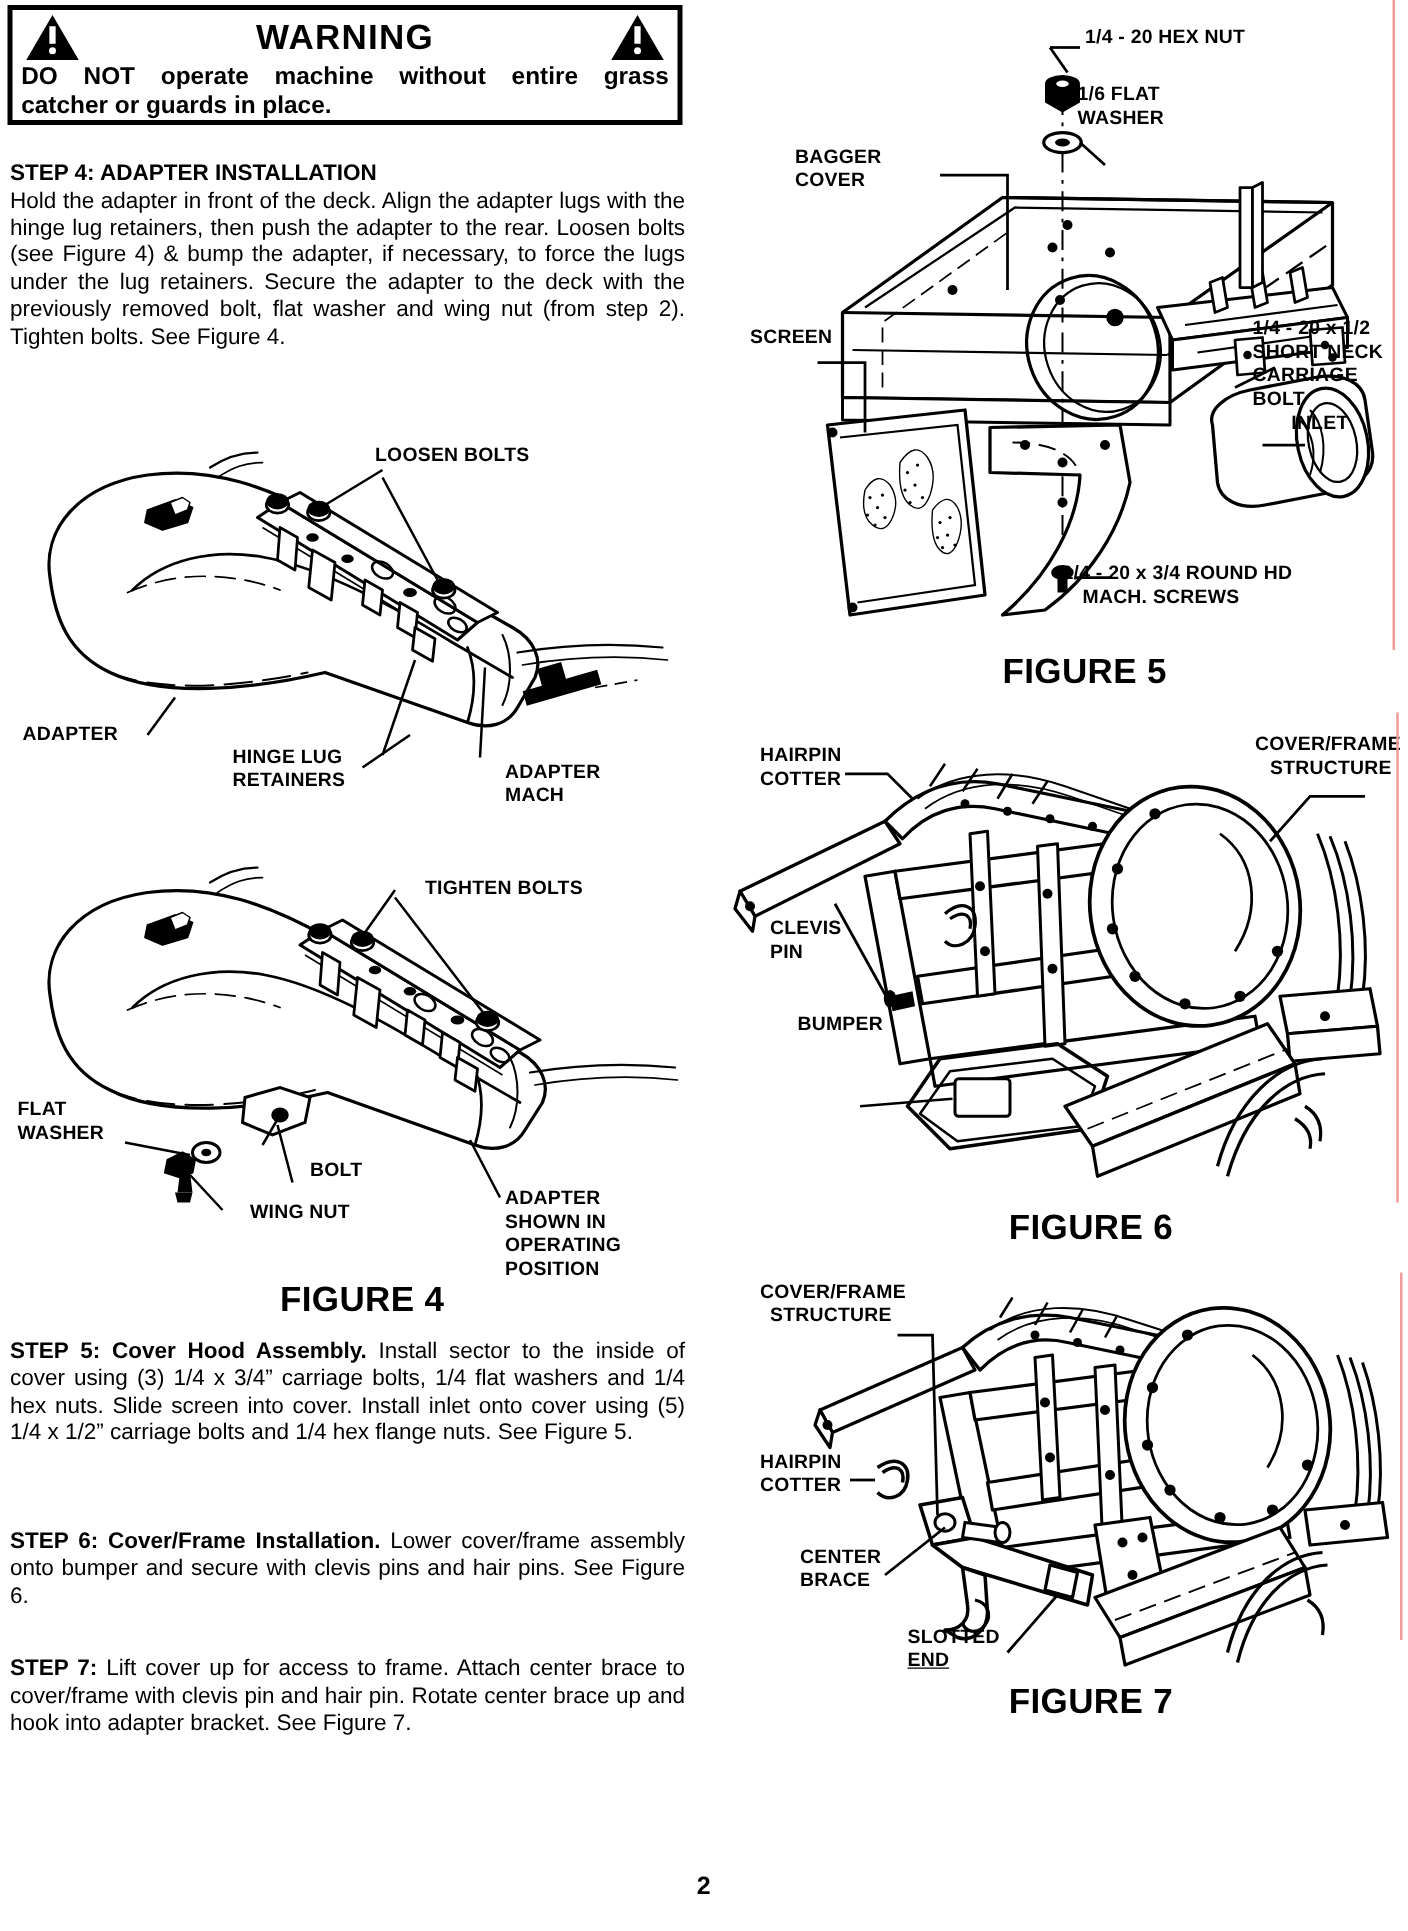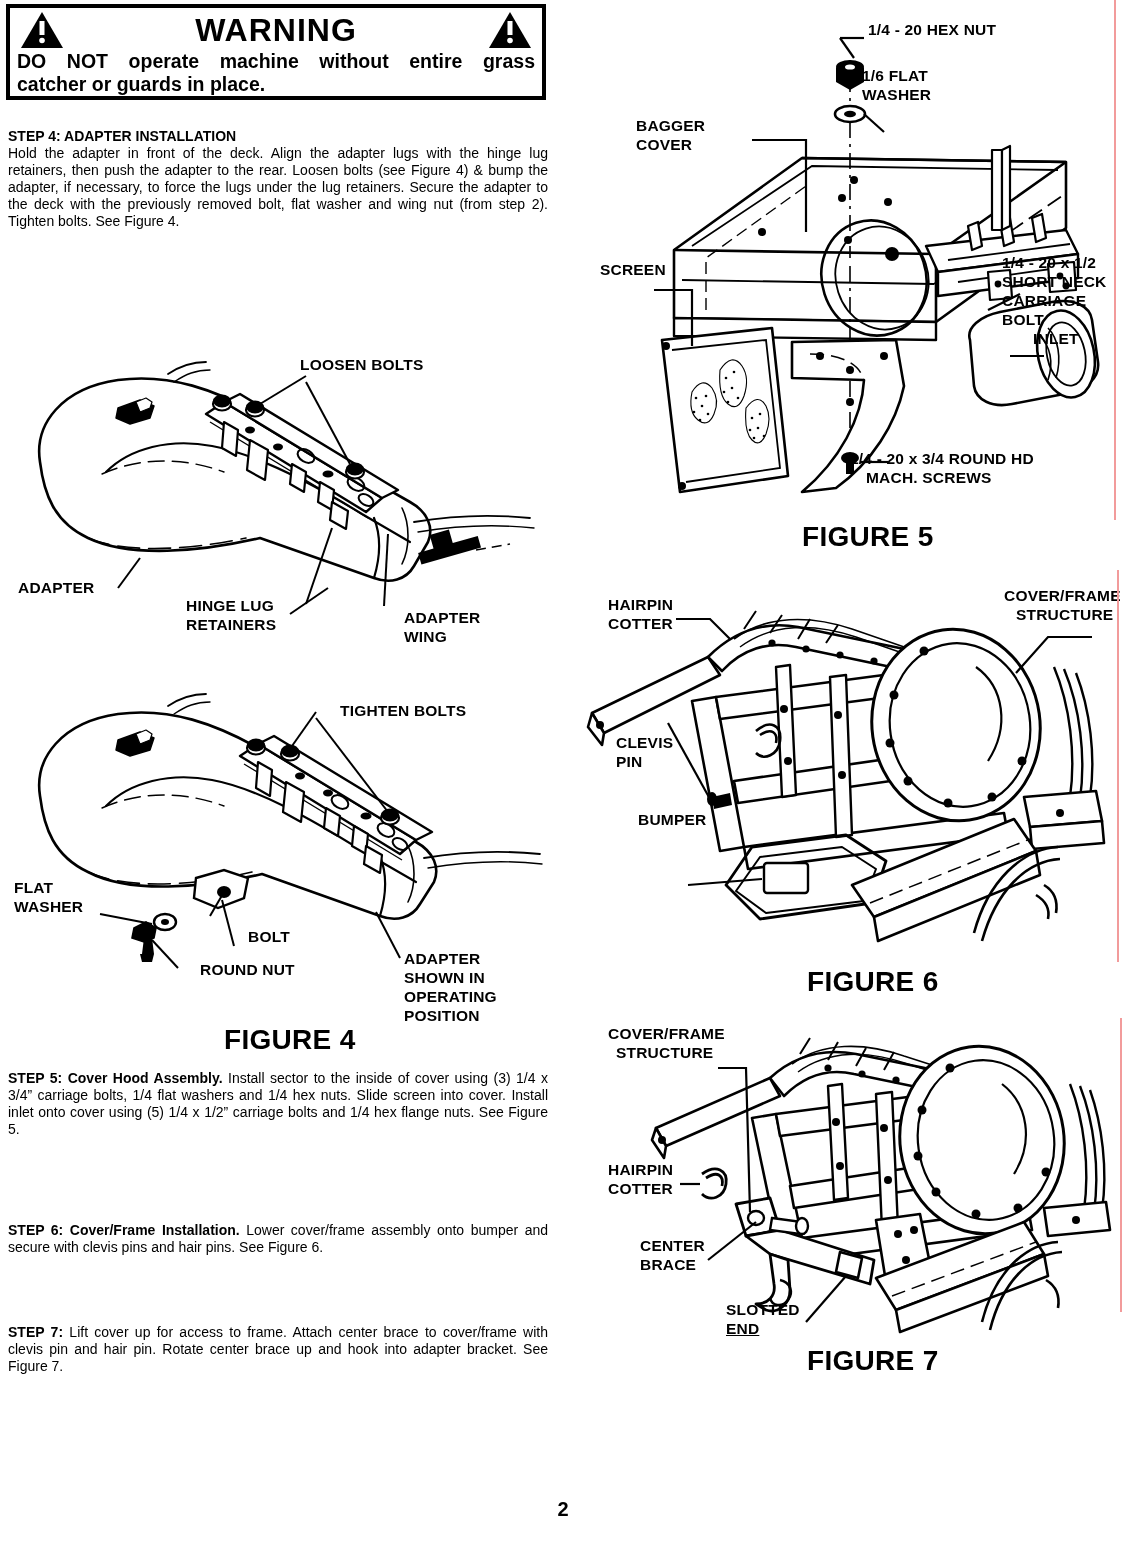--- a/index.html
+++ b/index.html
@@ -26,37 +26,37 @@
     border: 4px solid #000;
     background: #fff;
     padding: 2px 6px 0 6px;
   }
   .warning-head {
     position: relative;
     height: 40px;
     display: flex; align-items: center; justify-content: center;
   }
   .warning-title {
-    font-size: 32px; font-weight: bold; letter-spacing: 1px;
+    font-size: 28px; font-weight: bold; letter-spacing: 1px;
     line-height: 1;
   }
   .tri-icon { position: absolute; top: 1px; width: 44px; height: 38px; }
   .tri-icon.left  { left: 4px; }
   .tri-icon.right { right: 4px; }
   .warning-body {
     font-size: 19.5px; font-weight: bold; line-height: 1.16;
     text-align: justify; text-align-last: left;
     padding: 0 1px;
   }
   .warning-body span { display: block; }
 
   
   .step {
     position: absolute; width: 540px;
-    font-size: 14px; line-height: 1.21;
+    font-size: 18px; line-height: 1.21;
     text-align: justify; text-align-last: left;
   }
   .step .hdr { font-weight: bold; }
   .step-title-line { font-weight: bold; display: block; }
 
   #step4 { left: 8px; top: 128px; }
   #step5 { left: 8px; top: 1070px; }
   #step6 { left: 8px; top: 1222px; }
   #step7 { left: 8px; top: 1324px; }
 
@@ -203,21 +203,21 @@
       </g>
       <path d="M466 198 L500 192" fill="none" stroke="#000" stroke-width="1.4" stroke-dasharray="10 6"></path>
     </svg>
   </div>
 
   <div class="lbl" style="left:300px; top:357px;">LOOSEN BOLTS</div>
   <div class="lbl" style="left:18px; top:580px;">ADAPTER</div>
   <div class="lbl" style="left:186px; top:598px;">HINGE LUG</div>
   <div class="lbl" style="left:186px; top:617px;">RETAINERS</div>
   <div class="lbl" style="left:404px; top:610px;">ADAPTER</div>
-  <div class="lbl" style="left:404px; top:629px;">WING</div>
+  <div class="lbl" style="left:404px; top:629px;">MACH</div>
 
   <div class="dwg" id="fig4b">
     <svg width="540" height="330" viewBox="0 0 540 330">
       <g fill="none" stroke="#000" stroke-width="2.6" stroke-linecap="round" stroke-linejoin="round">
 
         <path d="M30 106 C24 68 52 32 108 24 C160 17 206 34 252 60 L330 108 L406 152
                  C424 162 430 178 424 192 L410 214 C402 228 386 232 370 226
                  L252 184 C192 198 120 204 78 182 C44 166 34 138 30 106 Z"></path>
         <path d="M96 116 C120 92 160 82 202 90 C246 98 300 128 354 162 L406 192" stroke-width="2.2"></path>
         <path d="M78 182 C112 198 176 198 242 182" stroke-width="1.6" stroke-dasharray="22 9"></path>
@@ -284,21 +284,21 @@
         <path d="M168 278 L142 250"></path>
         <path d="M390 268 L366 222"></path>
       </g>
     </svg>
   </div>
 
   <div class="lbl" style="left:340px; top:703px;">TIGHTEN BOLTS</div>
   <div class="lbl" style="left:14px; top:880px;">FLAT</div>
   <div class="lbl" style="left:14px; top:899px;">WASHER</div>
   <div class="lbl" style="left:248px; top:929px;">BOLT</div>
-  <div class="lbl" style="left:200px; top:962px;">ROUND NUT</div>
+  <div class="lbl" style="left:200px; top:962px;">WING NUT</div>
   <div class="lbl" style="left:404px; top:951px;">ADAPTER</div>
   <div class="lbl" style="left:404px; top:970px;">SHOWN IN</div>
   <div class="lbl" style="left:404px; top:989px;">OPERATING</div>
   <div class="lbl" style="left:404px; top:1008px;">POSITION</div>
 
   <div class="fig-caption" id="cap-fig4">FIGURE 4</div>
 
   <div class="step" id="step5">
     <span class="hdr">STEP 5: Cover Hood Assembly.</span><span> Install sector to the inside of cover using (3) 1/4 x 3/4” carriage bolts, 1/4 flat washers and 1/4 hex nuts. Slide screen into cover. Install inlet onto cover using (5) 1/4 x 1/2” carriage bolts and 1/4 hex flange nuts. See Figure 5.</span>
   </div>

